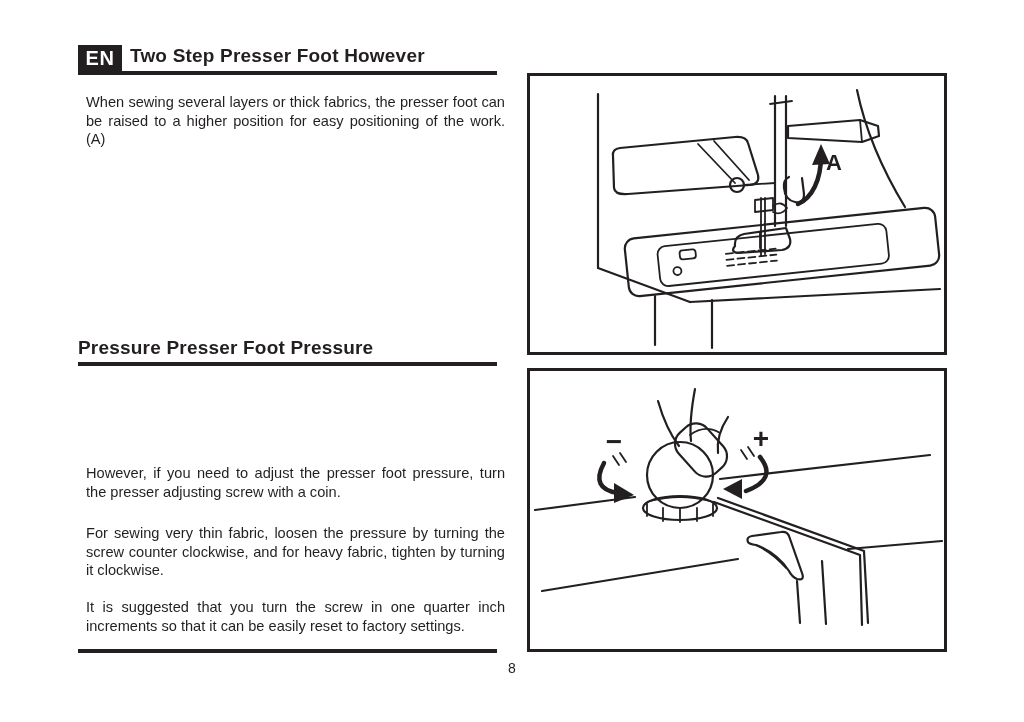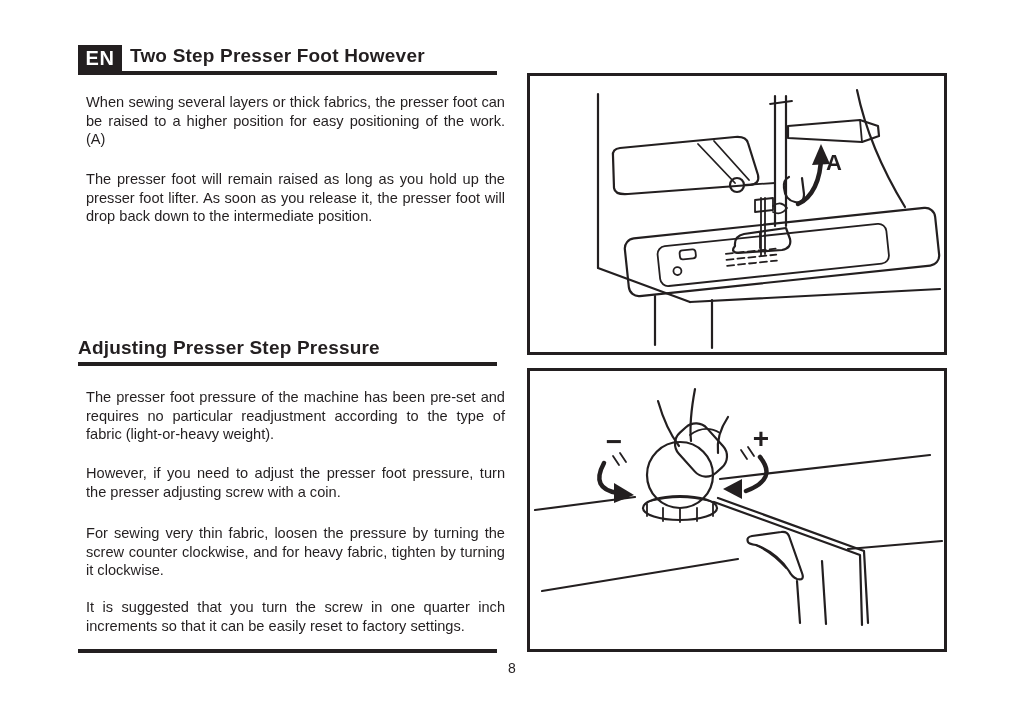--- a/index.html
+++ b/index.html
@@ -54,26 +54,24 @@
 </head>
 <body>
 
 <div class="abs" style="left:0;top:0;width:1024px;height:722px;border-radius:26px;">
 
   <div class="abs badge">EN</div>
   <div class="abs h1">Two Step Presser Foot However</div>
   <div class="abs rule" style="top:71px;"></div>
 
   <p class="abs col-left body" style="top:85px;">When sewing several layers or thick fabrics, the presser foot can be raised to a higher position for easy positioning of the work. (A)</p>
-  <p class="abs col-left body" style="top:162px;">The presser foot will remain raised as long as you hold up the presser foot lifter. As soon as you release it, the presser foot will drop back down to the intermediate position.</p>
-
-  <div class="abs h2">Adjusting Presser Step Pressure</div>
+
+  <div class="abs h2">Pressure Presser Foot Pressure</div>
   <div class="abs rule" style="top:362px;"></div>
 
-  <p class="abs col-left body" style="top:380px;">The presser foot pressure of the machine has been pre-set and requires no particular readjustment according to the type of fabric (light-or-heavy weight).</p>
   <p class="abs col-left body" style="top:456px;">However, if you need to adjust the presser foot pressure, turn the presser adjusting screw with a coin.</p>
   <p class="abs col-left body" style="top:516px;">For sewing very thin fabric, loosen the pressure by turning the screw counter clockwise, and for heavy fabric, tighten by turning it clockwise.</p>
   <p class="abs col-left body" style="top:590px;">It is suggested that you turn the screw in one quarter inch increments so that it can be easily reset to factory settings.</p>
 
   <div class="abs rule" style="top:649px;"></div>
 
   <div class="abs fig" style="top:73px;height:276px;">
     <svg width="414" height="276" viewBox="0 0 414 276">
 
       <g>

